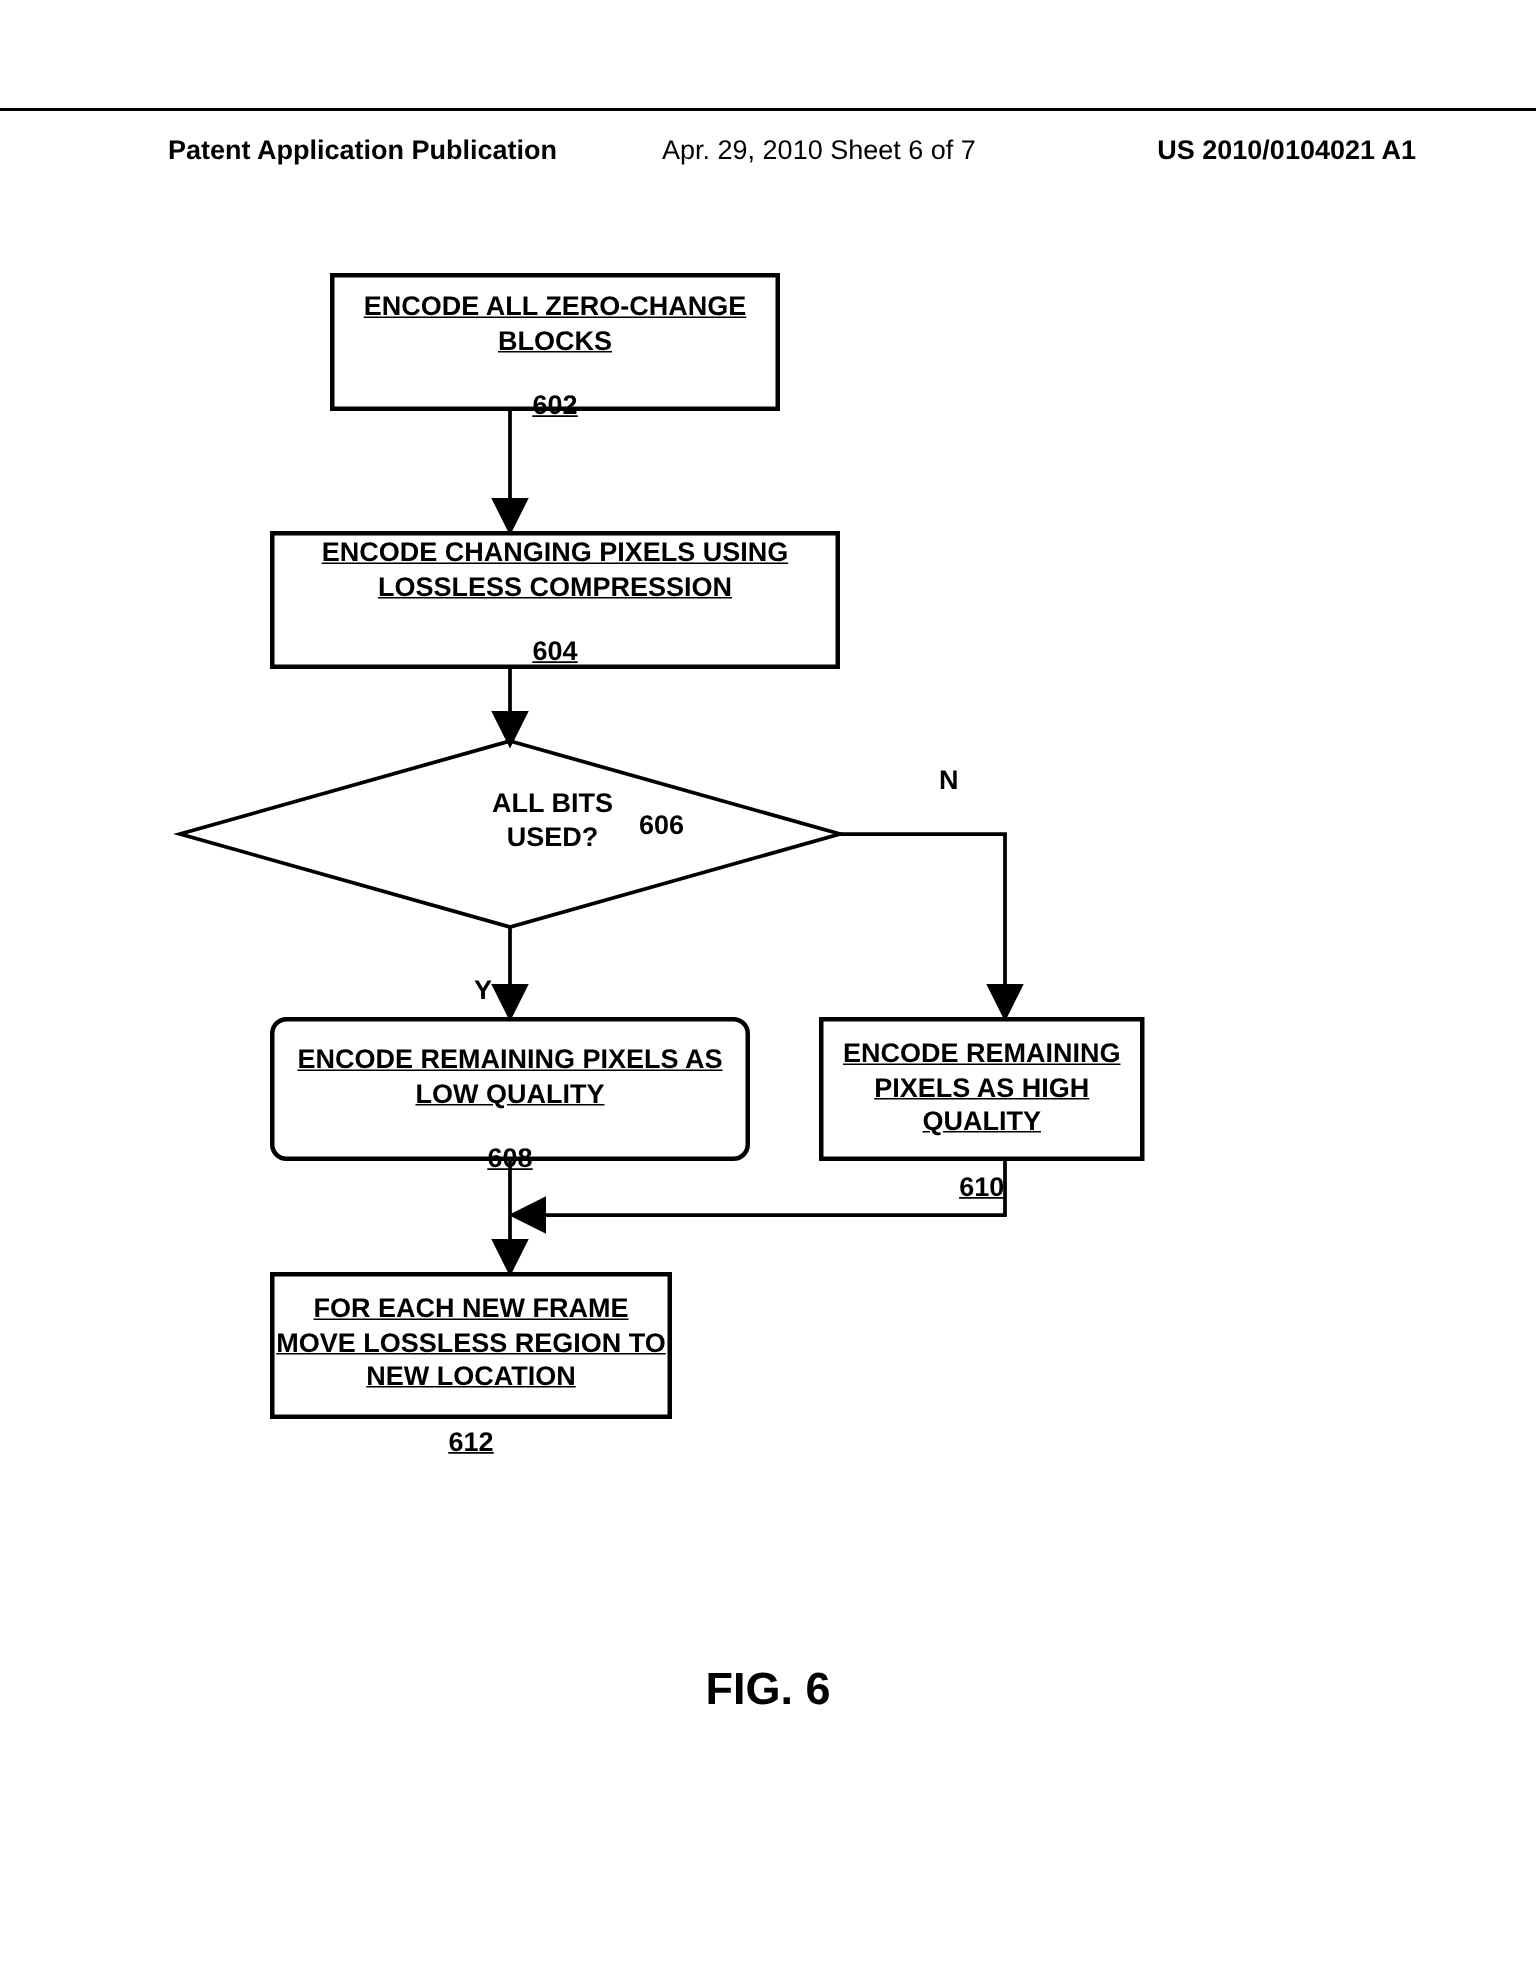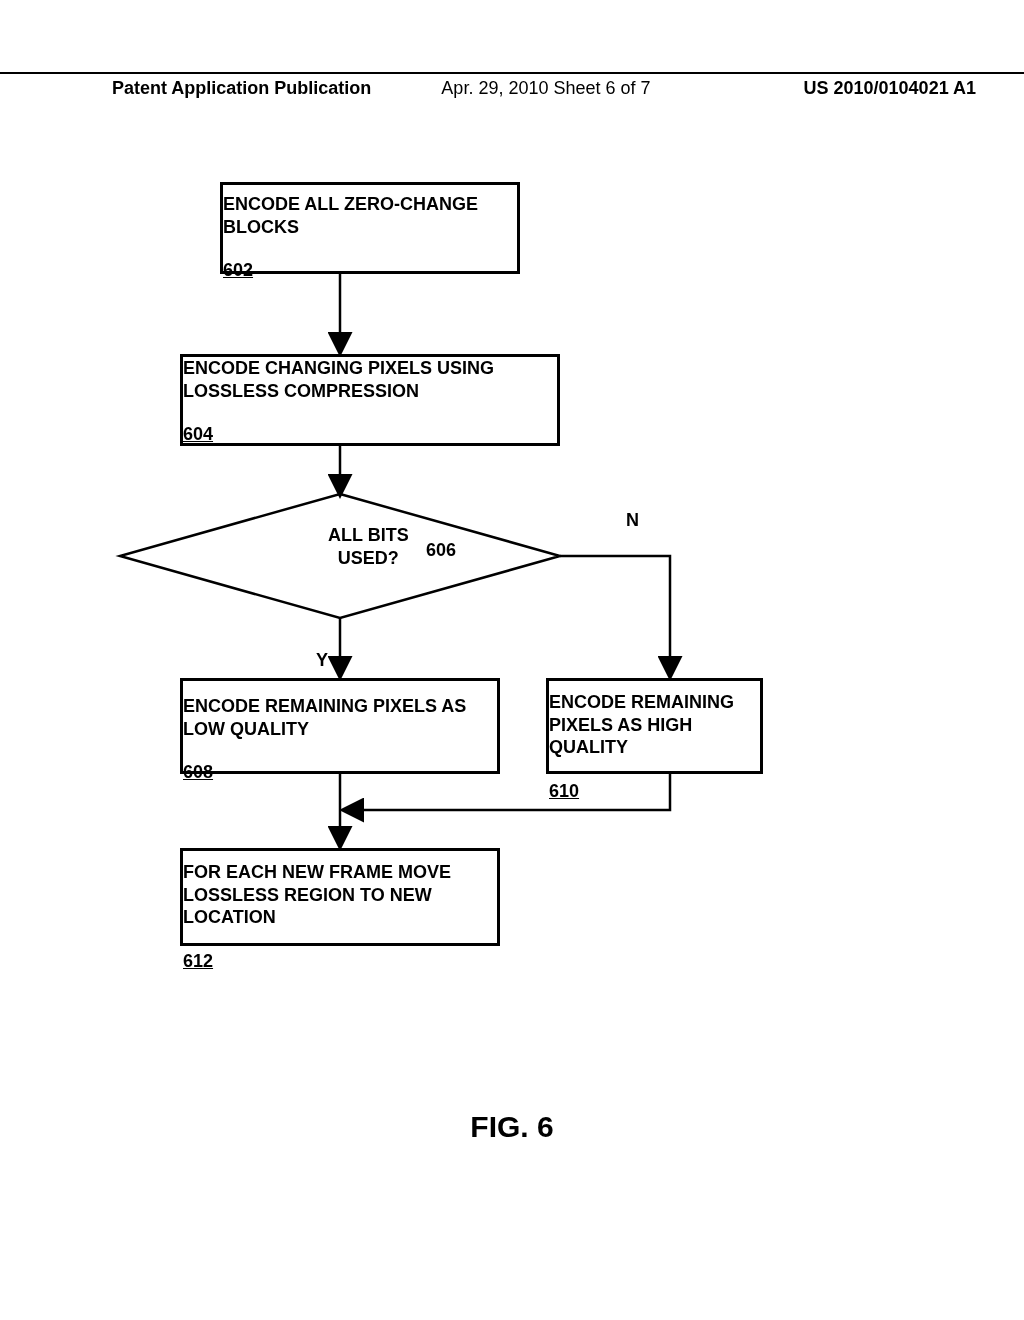--- a/index.html
+++ b/index.html
@@ -10,61 +10,63 @@
     font-family: Arial, Helvetica, sans-serif;
     position: relative;
     color: #000;
   }
   .header {
     position: absolute;
     top: 72px;
     left: 0;
     right: 0;
     border-top: 2px solid #000;
-    padding-top: 4px;
+    padding-top: 16px;
   }
   .header-row {
     display: flex;
     font-size: 18px;
   }
   .header-left {
     font-weight: bold;
     margin-left: 112px;
   }
   .header-mid {
     margin-left: 70px;
   }
   .header-right {
     font-weight: bold;
     margin-left: auto;
-    margin-right: 48px;
+    margin-right: 80px;
   }
   .canvas {
     position: absolute;
     top: 0;
     left: 0;
   }
   .box {
     position: absolute;
     border: 3px solid #000;
+    text-align: center;
     font-size: 18px;
     font-weight: bold;
     padding-top: 8px;
     line-height: 1.25;
+    text-decoration: underline;
   }
   .refnum {
     text-decoration: underline;
     display: block;
     margin-top: 21px;
   }
   .box602 { left: 220px; top: 182px;  width: 300px; height: 92px; }
   .box604 { left: 180px; top: 354px; width: 380px; height: 92px; padding-top:0; }
-  .box608 { left: 180px; top: 678px; width: 320px; height: 96px; padding-top:14px; }
+  .box608 { left: 180px; top: 678px; width: 320px; height: 96px; padding-top:14px;border-radius:11px; }
   .box610 { left: 546px; top: 678px; width: 217px; height: 96px; padding-top:10px; }
-  .box612 { left: 180px; top: 848px; width: 320px; height: 98px; padding-top:10px; }
+  .box612 { left: 180px; top: 848px; width: 268px; height: 98px; padding-top:10px; }
 
   .label {
     position: absolute;
     font-size: 18px;
     font-weight: bold;
   }
   .label.dt { left: 328px; top: 524px; line-height:1.25; text-align:center; }
   .label.dref { left: 426px; top: 540px; }
   .label.N { left: 626px; top: 510px; }
   .label.Y { left: 316px; top: 650px; }

